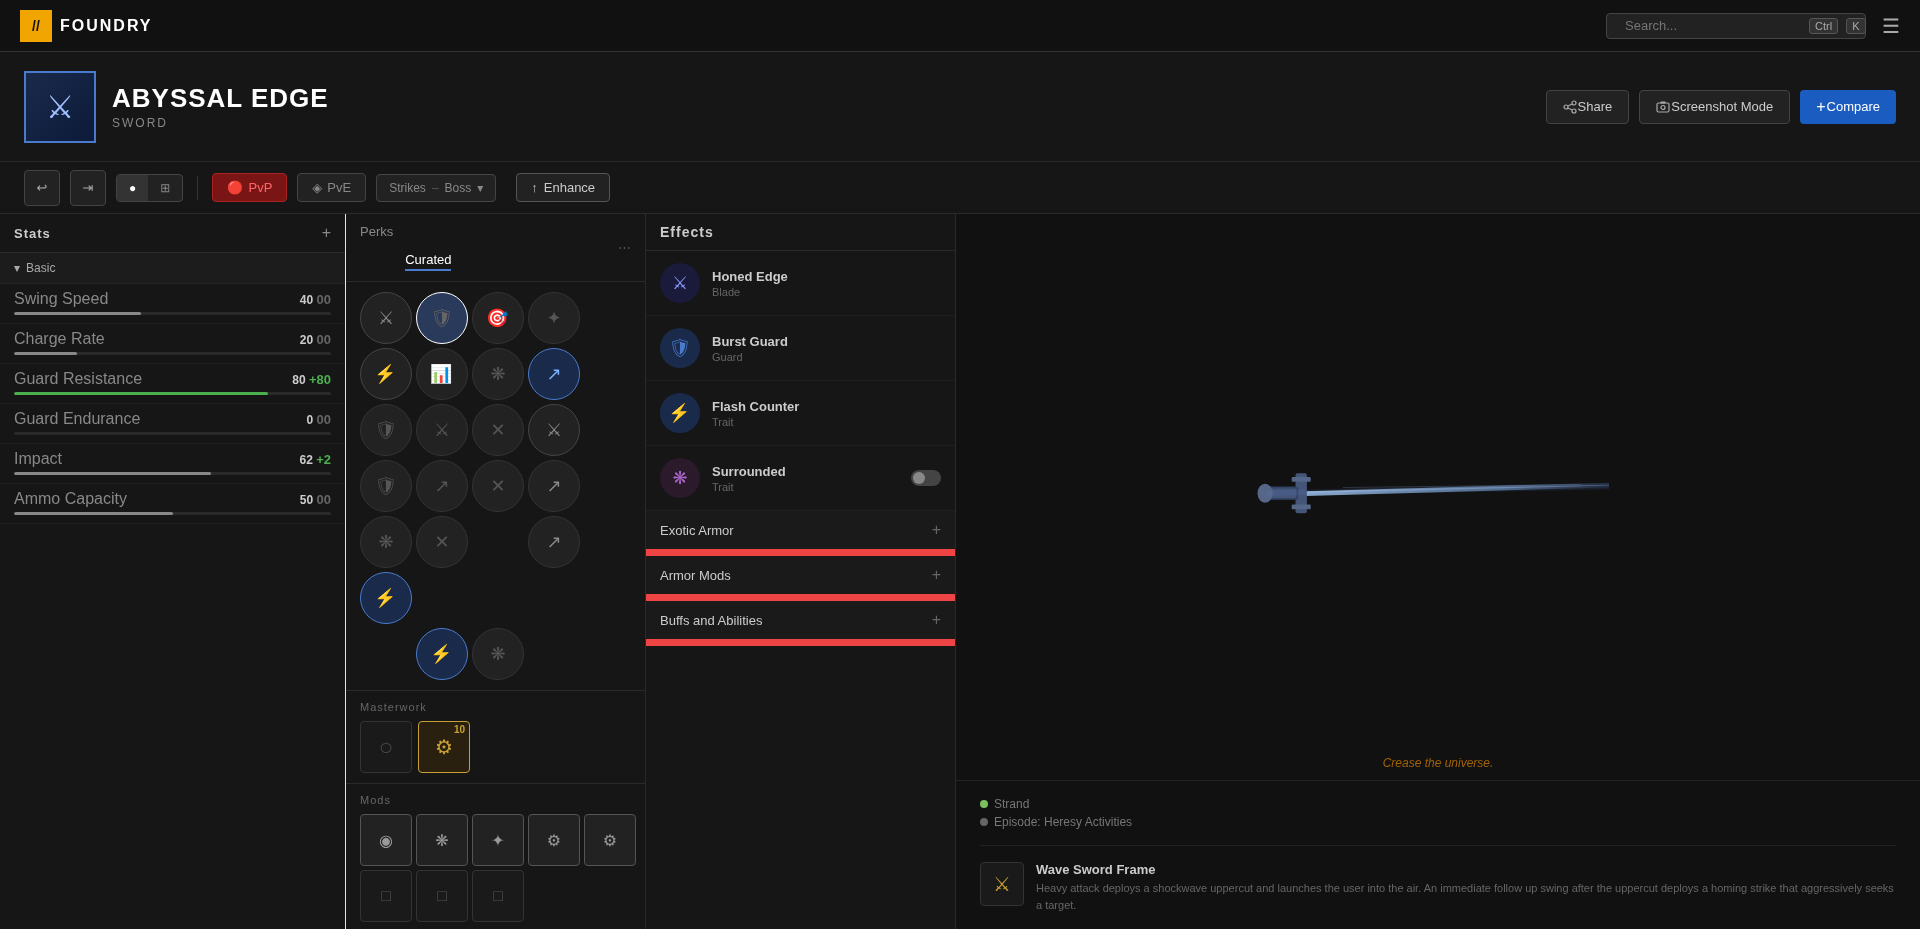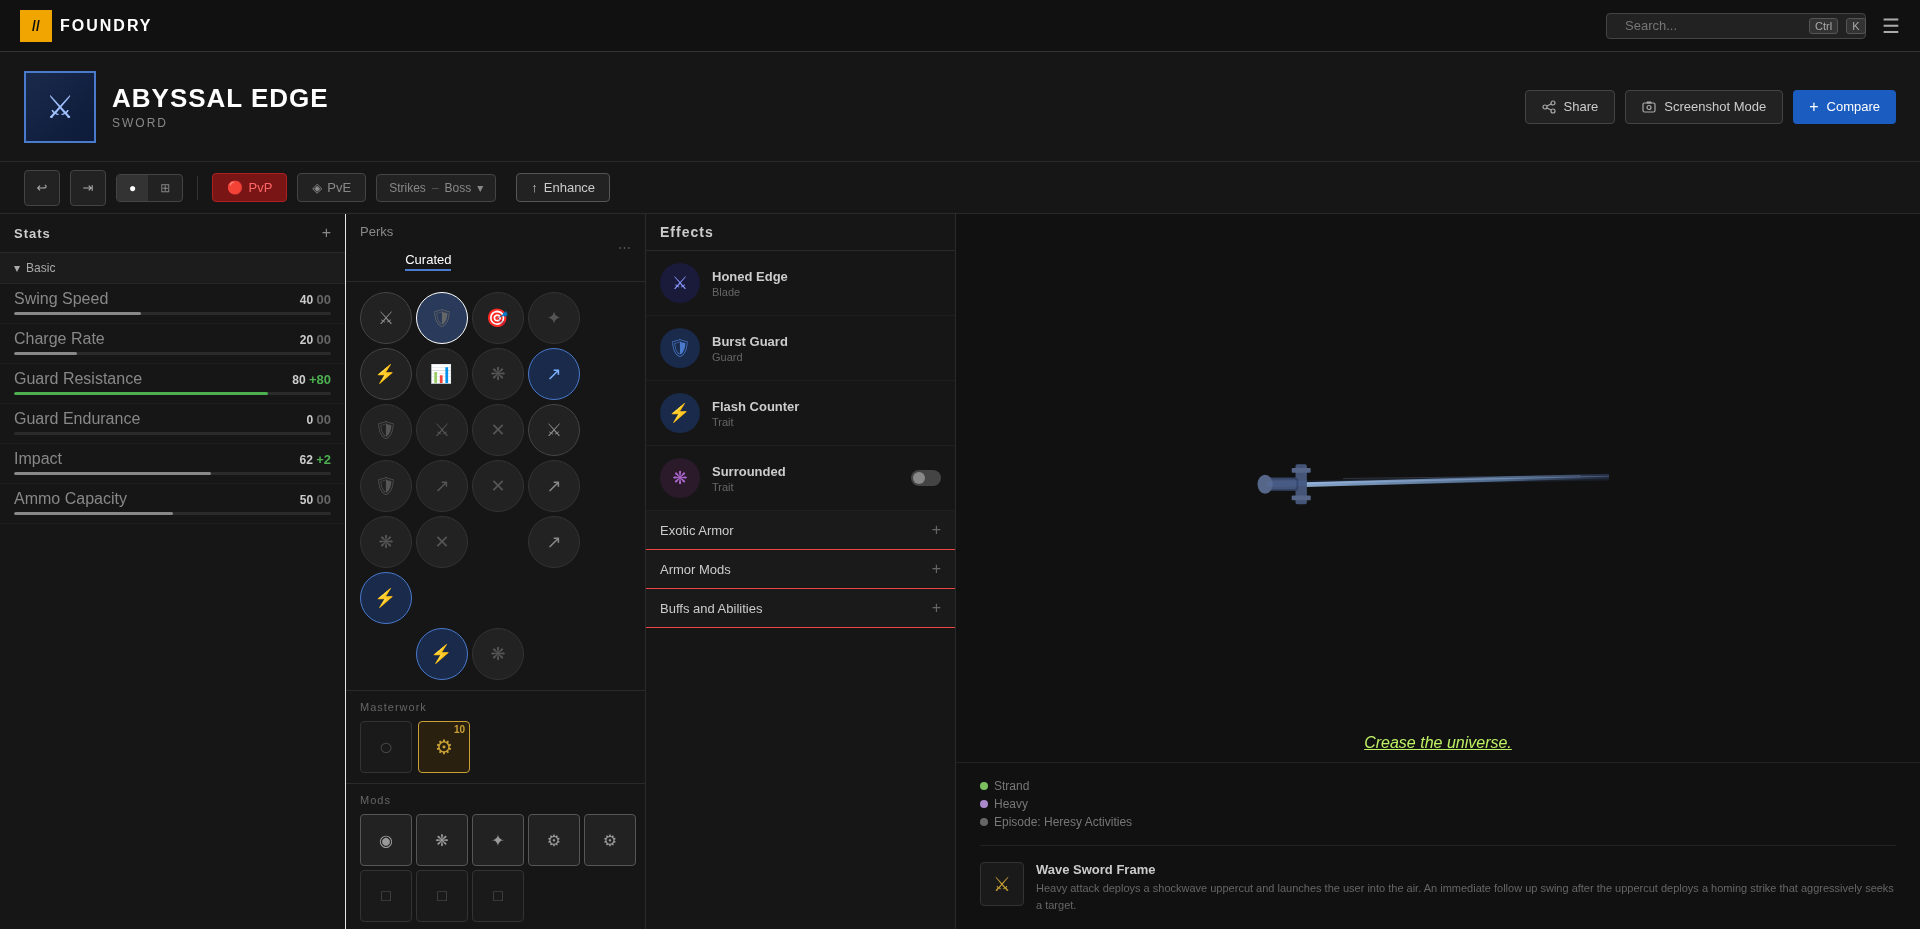--- a/index.html
+++ b/index.html
@@ -120,21 +120,21 @@
       margin-top: 2px;
     }
     .header-actions {
       display: flex;
       gap: 10px;
       margin-left: auto;
     }
     .btn {
       display: flex;
       align-items: center;
-      gap: 8px;
+      gap: 1px;
       padding: 8px 16px;
       border-radius: 4px;
       font-size: 13px;
       cursor: pointer;
       border: none;
     }
     .btn-share {
       background: #222;
       border: 1px solid #444;
       color: #ccc;
@@ -489,21 +489,21 @@
       font-size: 13px;
       color: #ccc;
       font-weight: 600;
     }
     .effect-type {
       font-size: 11px;
       color: #666;
       margin-top: 2px;
     }
     .collapsible-section {
-      border-bottom: 1px solid #ef4444;
+      border-bottom: 7px solid #ef4444;
     }
     .collapsible-header {
       display: flex;
       align-items: center;
       justify-content: space-between;
       padding: 10px 14px;
       cursor: pointer;
       background: #1a1a1a;
     }
     .collapsible-title {
@@ -559,25 +559,24 @@
     }
     .weapon-svg {
       width: 100%;
       height: 100%;
     }
     .weapon-caption {
       position: absolute;
       bottom: 10px;
       left: 50%;
       transform: translateX(-50%);
-      font-size: 16px;
-      color: #bef264;
+      font-size: 12px;
+      color: #a16207;
       font-style: italic;
       white-space: nowrap;
-      text-decoration: underline;
     }
     .weapon-meta {
       padding: 16px 24px;
       border-top: 1px solid #222;
     }
     .weapon-tag {
       display: flex;
       align-items: center;
       gap: 6px;
       margin-bottom: 4px;
@@ -958,24 +957,20 @@
       </div>
       <div class="weapon-caption">Crease the universe.</div>
     </div>
 
     <div class="weapon-meta">
       <div class="weapon-tag">
         <div class="tag-dot" style="background:#7ac060"></div>
         <span>Strand</span>
       </div>
       <div class="weapon-tag">
-        <div class="tag-dot" style="background:#aa88cc"></div>
-        <span>Heavy</span>
-      </div>
-      <div class="weapon-tag">
         <div class="tag-dot" style="background:#666"></div>
         <span>Episode: Heresy Activities</span>
       </div>
 
       <div class="frame-block">
         <div class="frame-icon">⚔</div>
         <div class="frame-info">
           <div class="frame-name">Wave Sword Frame</div>
           <div class="frame-desc">Heavy attack deploys a shockwave uppercut and launches the user into the air. An immediate follow up swing after the uppercut deploys a homing strike that aggressively seeks a target.</div>
         </div>

